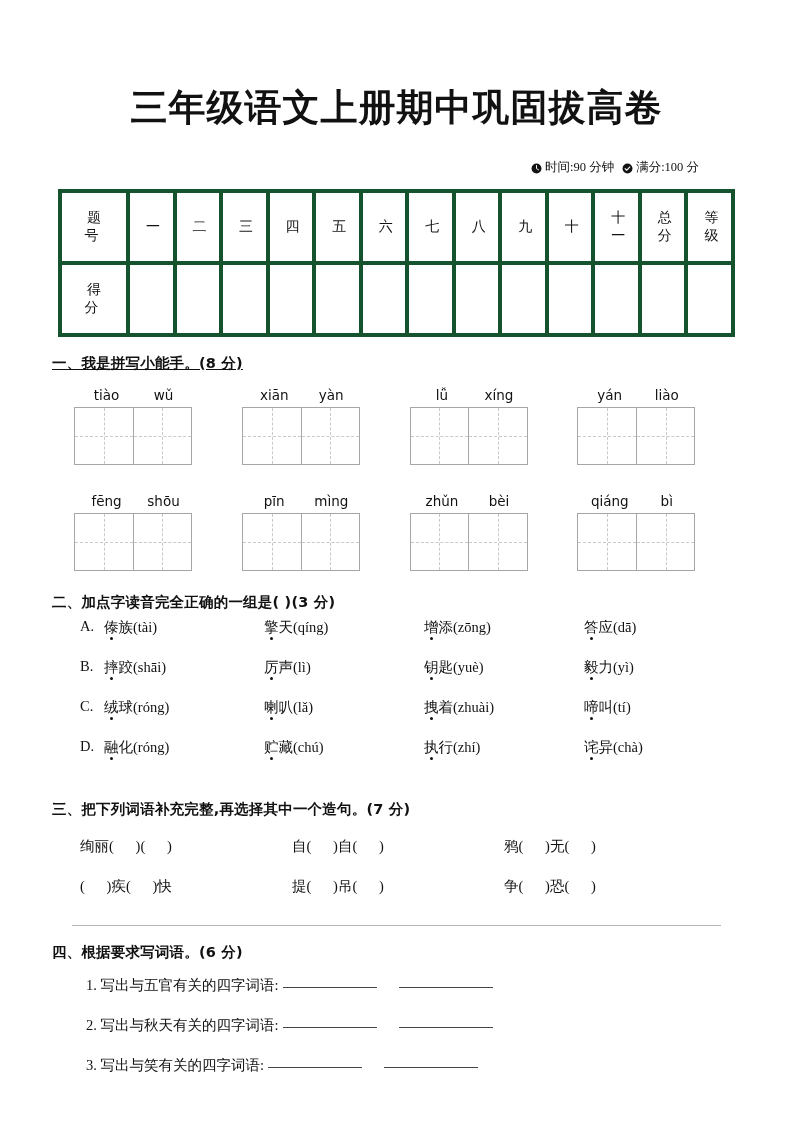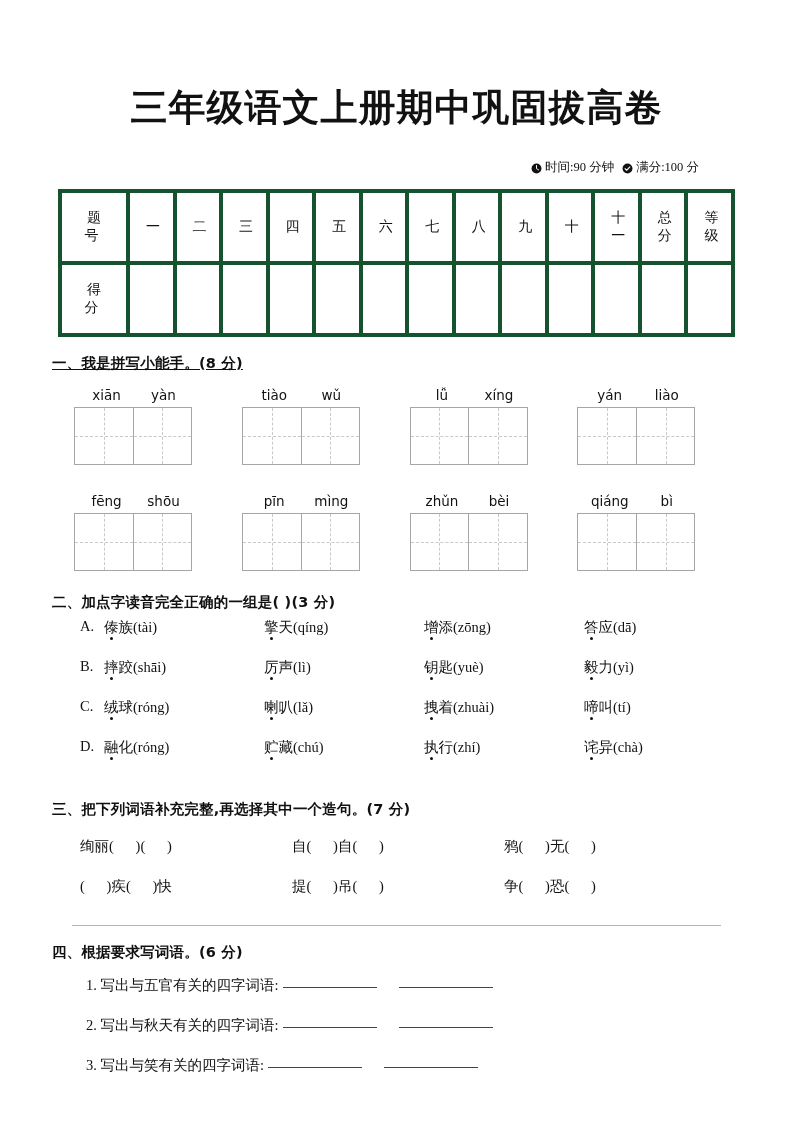--- a/index.html
+++ b/index.html
@@ -247,32 +247,32 @@
         </tr>
       </tbody>
     </table>
   </div>
 
   <div class="sec-head s1">一、我是拼写小能手。(8 分)</div>
 
   <div class="pyrow r1">
     <div class="pygroup">
       <div class="pytext">
+        <span>tiào</span>
+        <span>wǔ</span>
+      </div>
+      <div class="grid">
+          <div class="cell"></div>
+          <div class="cell"></div>
+        </div>
+    </div>
+    <div class="pygroup">
+      <div class="pytext">
         <span>xiān</span>
         <span>yàn</span>
-      </div>
-      <div class="grid">
-          <div class="cell"></div>
-          <div class="cell"></div>
-        </div>
-    </div>
-    <div class="pygroup">
-      <div class="pytext">
-        <span>tiào</span>
-        <span>wǔ</span>
       </div>
       <div class="grid">
           <div class="cell"></div>
           <div class="cell"></div>
         </div>
     </div>
     <div class="pygroup">
       <div class="pytext">
         <span>lǚ</span>
         <span>xíng</span>

